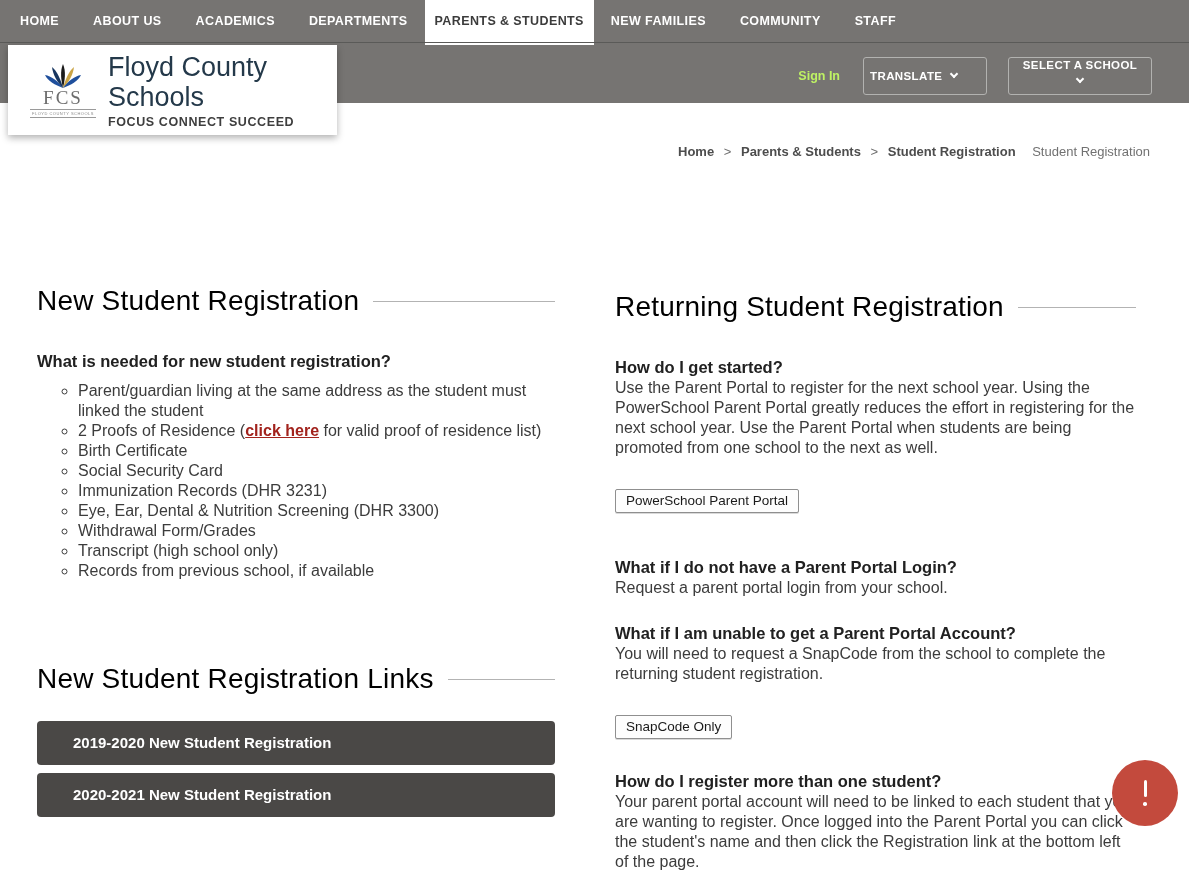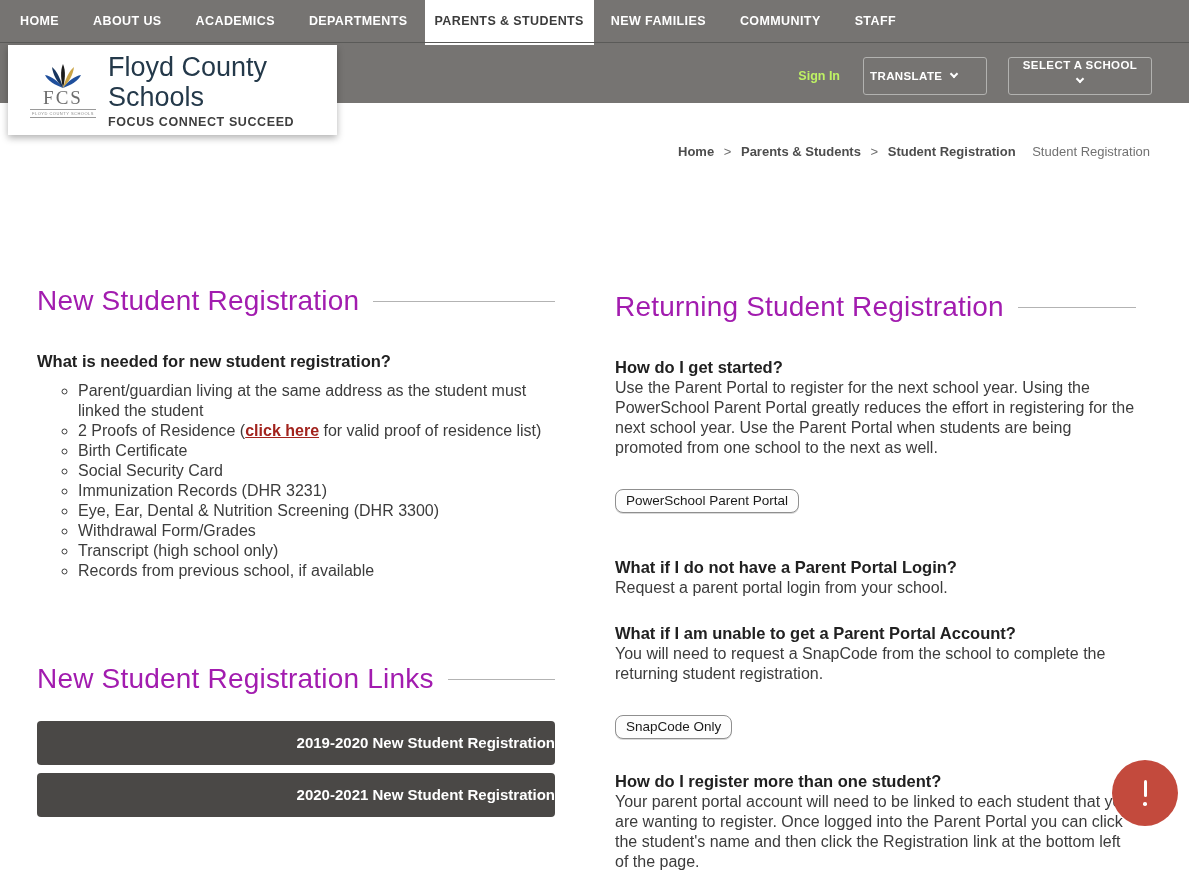--- a/index.html
+++ b/index.html
@@ -66,44 +66,44 @@
   .breadcrumb .crumb { font-weight:bold; color:#4d4d4d; cursor:pointer; }
   .breadcrumb .sep { color:#6e6e6e; margin:0 6px; }
   .breadcrumb .current { color:#717171; margin-left:13px; }
 
   
   .col-left  { position:absolute; left:37px;  top:285px; width:518px; }
   .col-right { position:absolute; left:615px; top:291px; width:521px; }
 
   .section-heading {
     display:flex; align-items:center; margin:0 0 34px 0;
-    font-size:28px; font-weight:normal; color:#a21caf; letter-spacing:.2px; line-height:32px;
+    font-size:28px; font-weight:normal; color:#000000; letter-spacing:.2px; line-height:32px;
   }
   .section-heading .rule { flex:1; border-top:1px solid #b3b3b3; margin-left:14px; }
 
   .question { margin:0; font-size:16.5px; font-weight:bold; color:#212121; line-height:21px; }
   .answer   { margin:0; font-size:16px; color:#3c3c3c; line-height:20px; }
 
   ul.req-list {
     margin:9px 0 0 0; padding-left:41px; list-style:circle;
     font-size:16px; color:#3c3c3c; line-height:20px;
   }
   .red-link { color:#a2231d; font-weight:bold; text-decoration:underline; cursor:pointer; }
 
   .links-heading { margin:82px 0 26px 0; }
 
   .dark-btn {
     display:block; width:518px; height:44px; line-height:44px; margin-bottom:8px;
     background:#4a4846; border-radius:4px; color:#ffffff; font-weight:bold; font-size:15px;
-    padding-left:27px; text-decoration:none; cursor:pointer;text-align:right;
+    padding-left:36px; text-decoration:none; cursor:pointer;
   }
 
   .std-btn {
     display:inline-block; margin-top:31px; padding:3px 10px 4px 10px;
-    background:#fdfdfd; border:1px solid #8f8f8f; border-radius:8px;
+    background:#fdfdfd; border:1px solid #8f8f8f; border-radius:2px;
     font-family:"Liberation Sans", sans-serif; font-size:13.5px; color:#1a1a1a;
     box-shadow:0 1px 0 #d9d9d9; cursor:pointer;
   }
 
   .qa1 { margin-top:44px; }
   .qa2 { margin-top:25px; }
   .qa3 { margin-top:32px; }
 
   
   .alert-fab {

